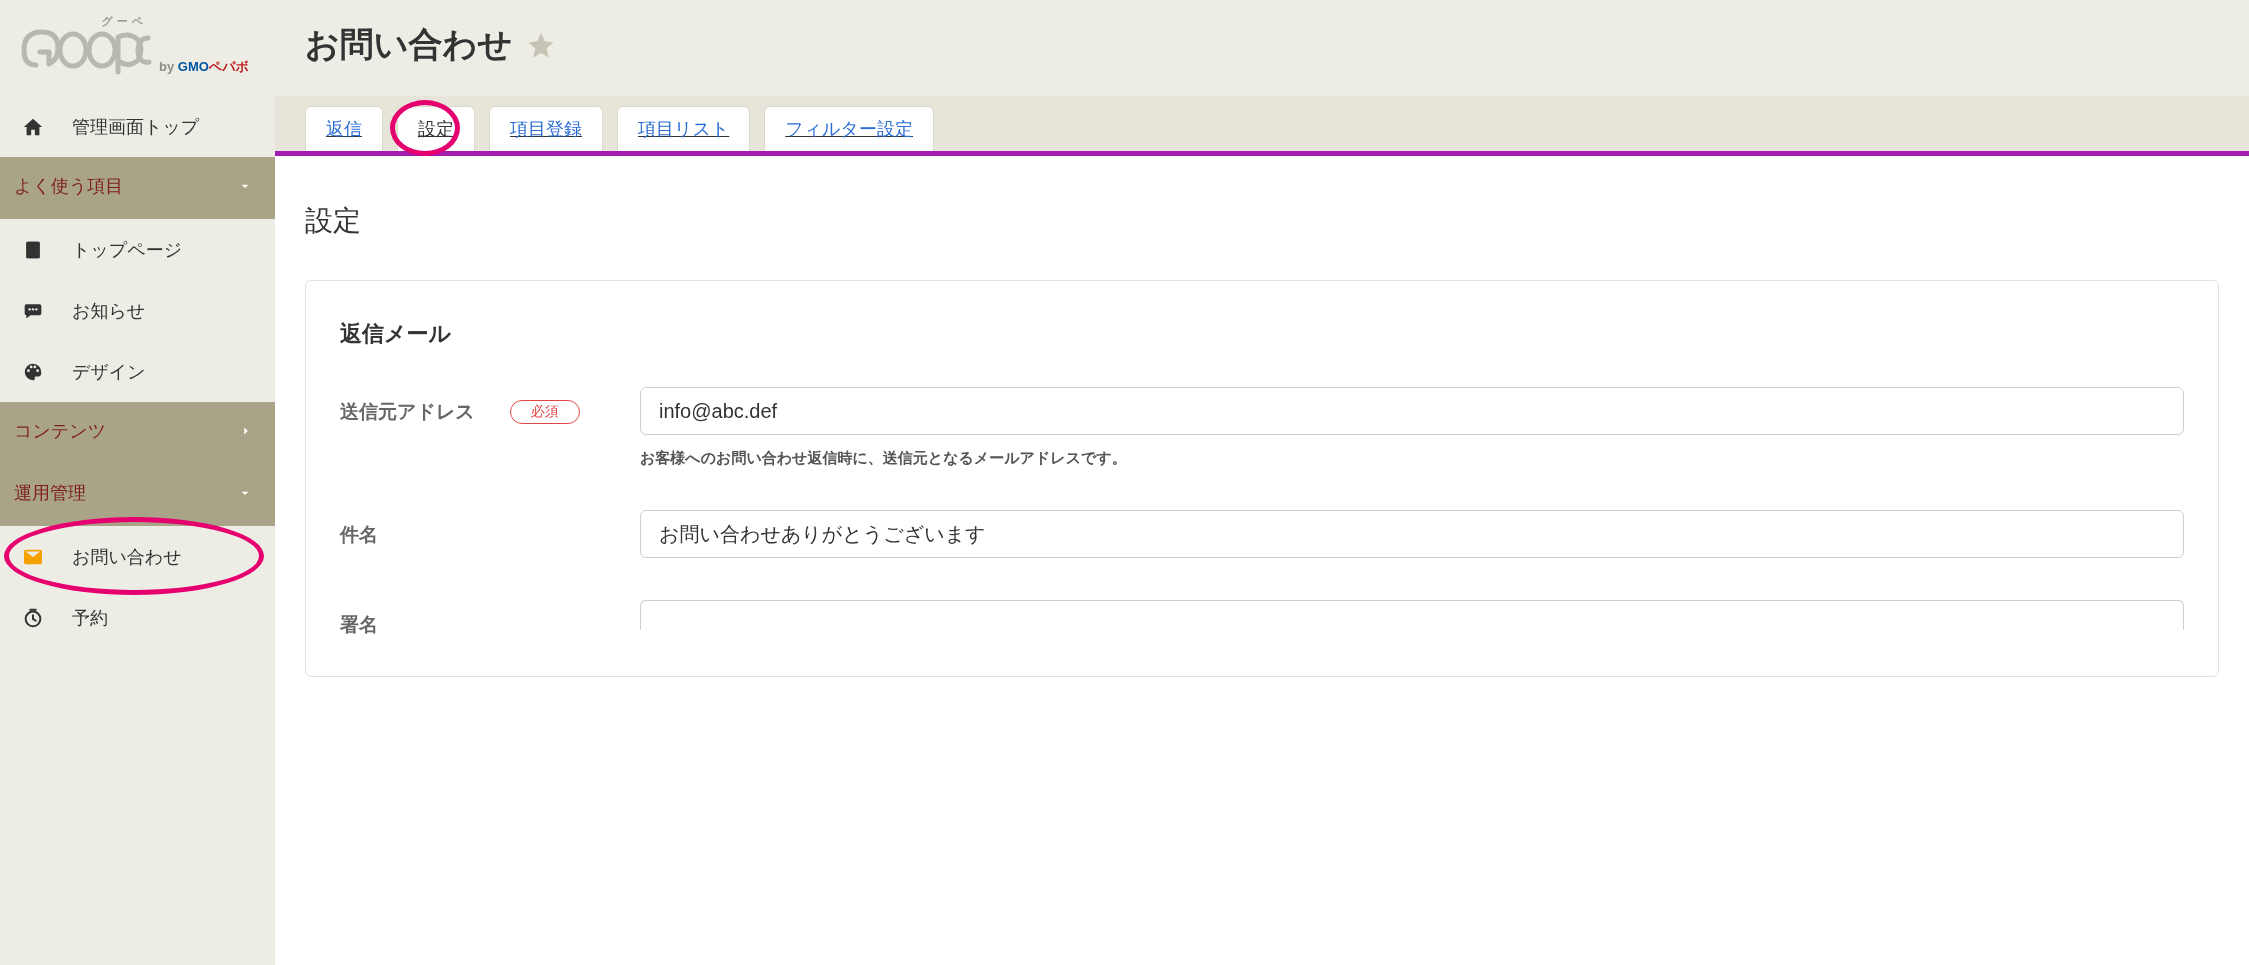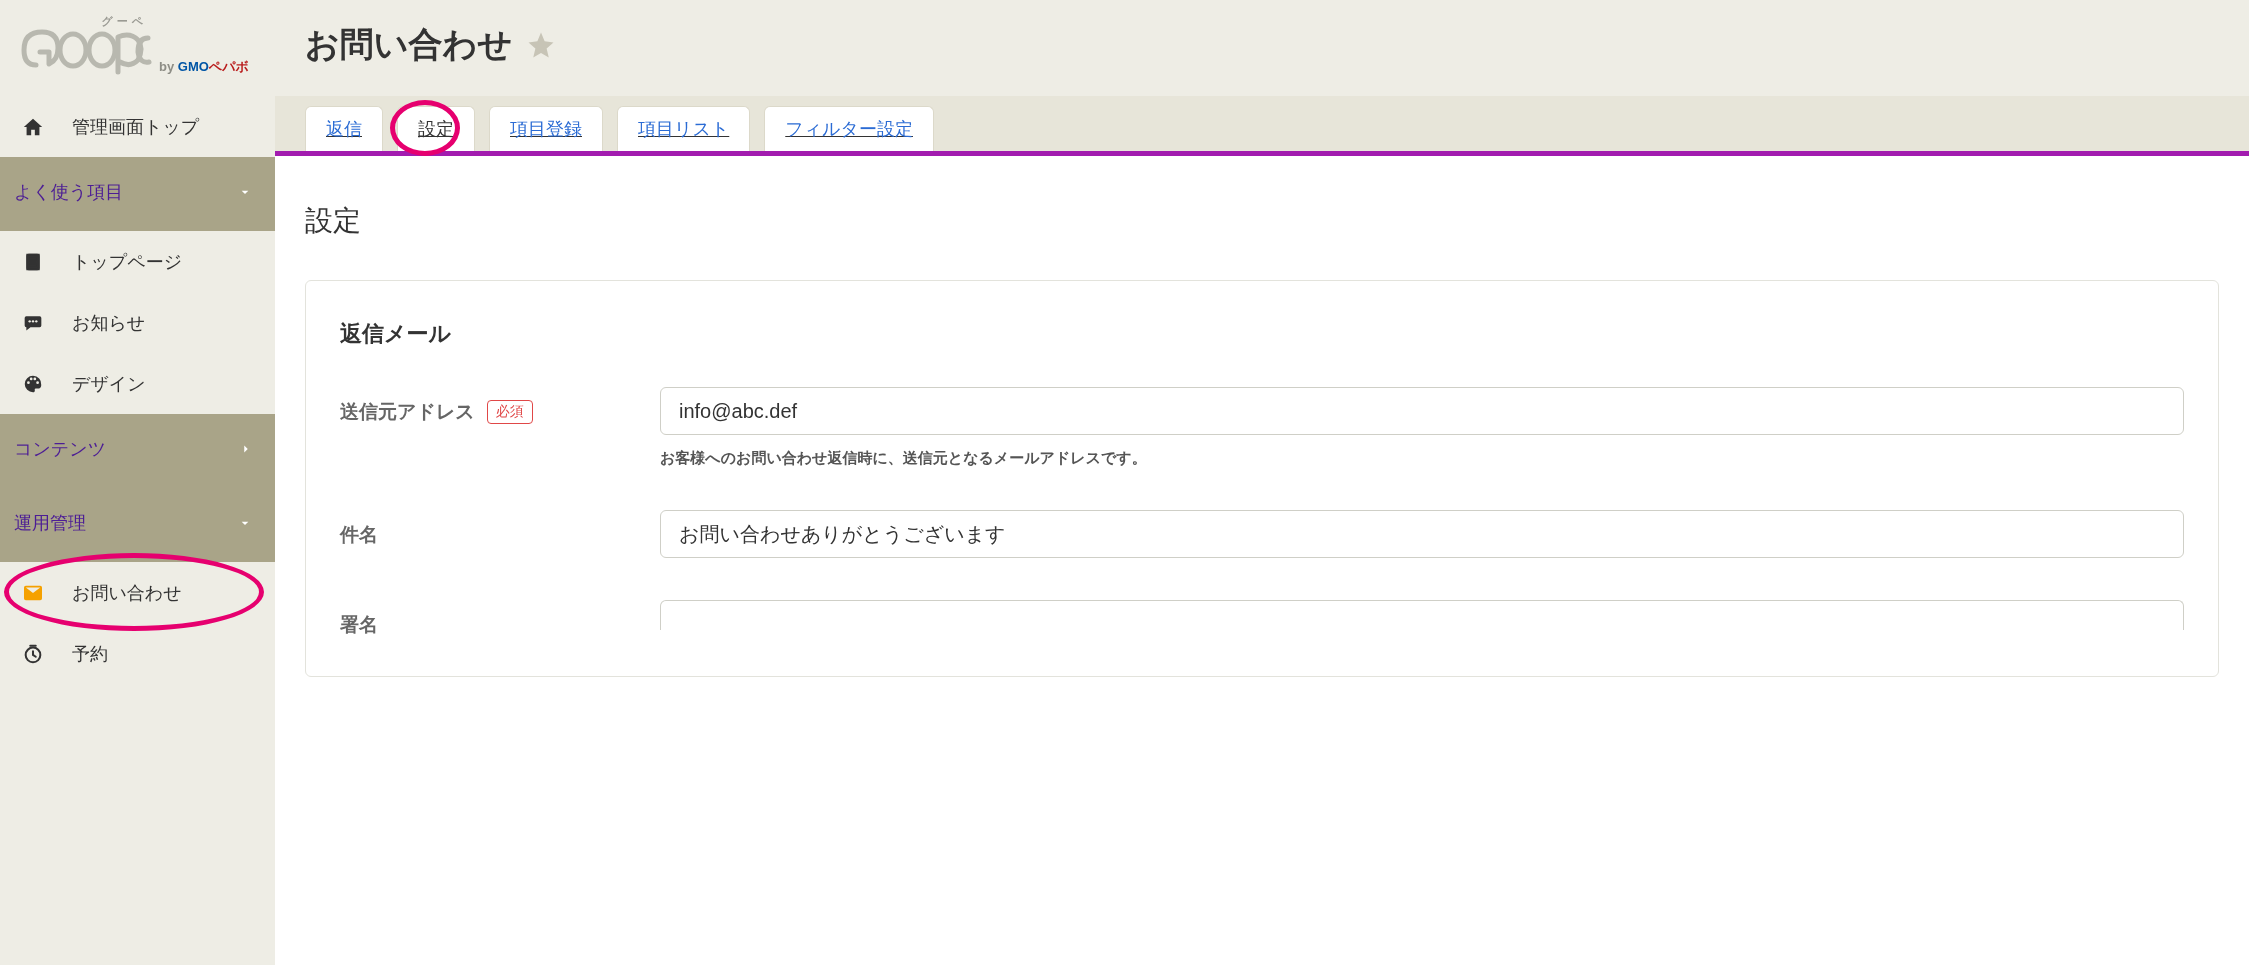--- a/index.html
+++ b/index.html
@@ -65,23 +65,23 @@
       justify-content: center;
       align-items: center;
       color: #333;
     }
     .nav-item .nav-icon svg { display: block; }
     .nav-section {
       display: flex;
       align-items: center;
       justify-content: space-between;
       padding: 0 22px 4px 14px;
-      height: 74px;
+      height: 62px;
       font-size: 18px;
-      color: #4c1d95;
+      color: #7f1d1d;
       background: #a9a488;
       cursor: pointer;
     }
     .nav-section .chev {
       color: #fff;
     }
     .nav-section .chev svg { display: block; }
     .active-mail svg path { fill: #f5a100; }
     .nav-item.inquiry .nav-icon { color: #f5a100; }
 
@@ -168,43 +168,44 @@
       padding: 38px 34px;
     }
     .panel h3 {
       font-size: 22px;
       font-weight: 700;
       margin-bottom: 38px;
     }
     .field-row {
       display: flex;
       align-items: flex-start;
-      gap: 40px;
+      gap: 20px;
       margin-bottom: 42px;
       justify-content: space-between;
     }
     .field-label {
       width: 280px;
       flex-shrink: 0;
       font-size: 19px;
       color: #666;
       padding-top: 12px;
       display: flex;
       align-items: center;
       gap: 12px;
       font-weight: 600;
     }
     .badge-required {
       display: inline-block;
       border: 1px solid #e04848;
       color: #e04848;
       font-size: 14px;
-      padding: 2px 8px;
-      border-radius: 4px;
+      padding: 2px 20px;
+      border-radius: 12px;
       font-weight: 500;
+      margin-left: 23px;
     }
     .field-control { flex: 1; }
     .text-input {
       width: 100%;
       height: 48px;
       border: 1px solid #cfcfc7;
       border-radius: 6px;
       font-size: 20px;
       padding: 0 18px;
       color: #333;

